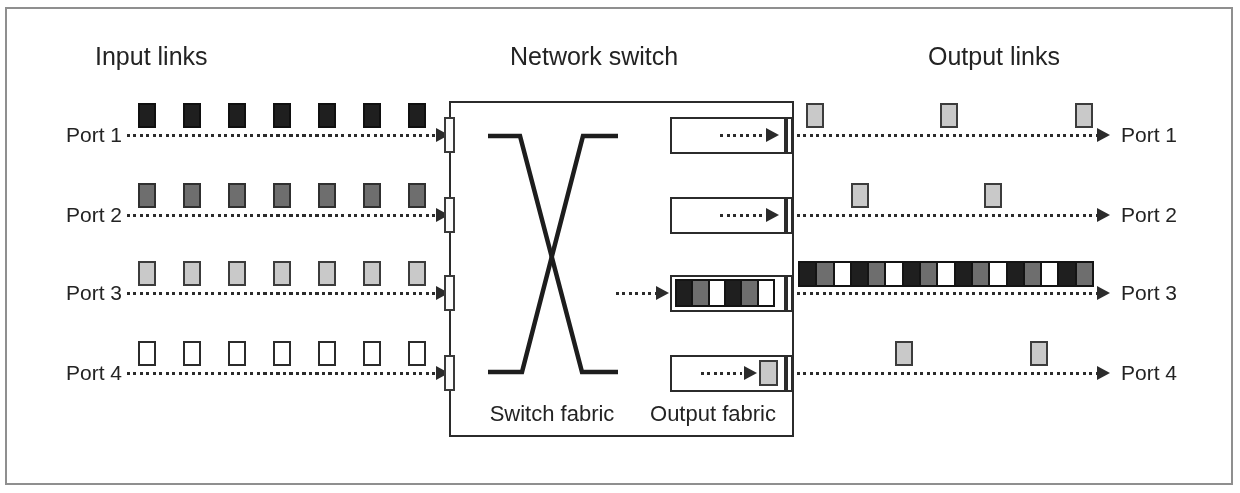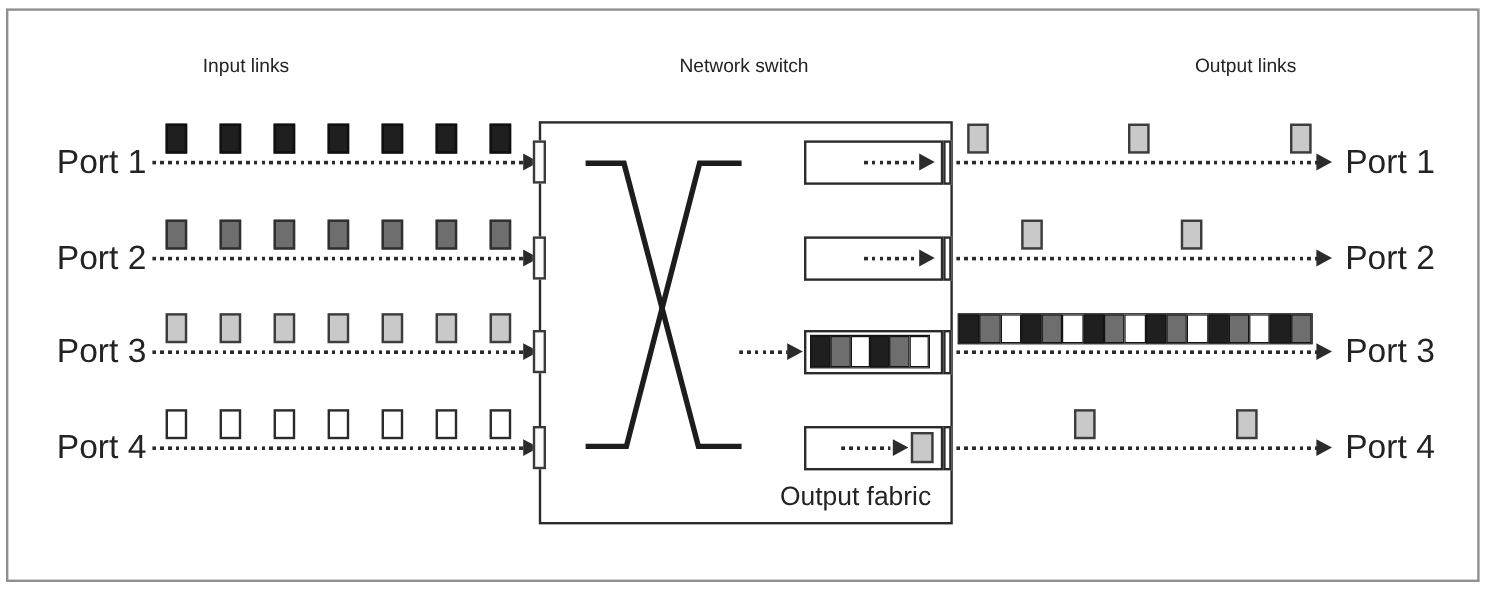--- a/index.html
+++ b/index.html
@@ -6,24 +6,24 @@
   .canvas {
     position:relative; width:1240px; height:493px; background:#ffffff;
     font-family:"Liberation Sans", sans-serif; color:#232323; overflow:hidden;
   }
   .frame {
     position:absolute; left:5px; top:7px; width:1228px; height:478px;
     border:2px solid #8f8f8f; box-sizing:border-box;
   }
   .title {
     position:absolute; top:41px; width:220px; height:30px; line-height:30px;
-    font-size:16px; text-align:center; white-space:nowrap;
+    font-size:25px; text-align:left; white-space:nowrap;
   }
   .port-label {
-    position:absolute; height:28px; line-height:28px; font-size:28px; white-space:nowrap;
+    position:absolute; height:28px; line-height:28px; font-size:21px; white-space:nowrap;
   }
   .dotline {
     position:absolute; height:3px;
     background-image:repeating-linear-gradient(to right,#2b2b2b 0 3px,transparent 3px 6.5px);
   }
   .arrowhead {
     position:absolute; width:0; height:0;
     border-top:7px solid transparent; border-bottom:7px solid transparent;
     border-left:13px solid #2b2b2b;
   }
@@ -64,20 +64,21 @@
   <div class="title" style="left:510px;">Network switch</div>
   <div class="title" style="left:928px;">Output links</div>
 
   <div class="switch-box"></div>
 
   <svg class="fabric-svg" width="1240" height="493" viewBox="0 0 1240 493">
     <path d="M488 136 H520 L582 372 H618" fill="none" stroke="#1d1d1d" stroke-width="4.5"></path>
     <path d="M618 136 H583 L522 372 H488" fill="none" stroke="#1d1d1d" stroke-width="4.5"></path>
   </svg>
 
+  <div class="box-label" style="left:442px;">Switch fabric</div>
   <div class="box-label" style="left:603px;">Output fabric</div>
 
   <div id="rows-layer">
       <div class="port-label" style="left: 28px; width: 94px; top: 121px; text-align: right;">Port 1</div>
       <div class="dotline" style="left: 127px; top: 134px; width: 311px;"></div>
       <div class="arrowhead" style="left: 436px; top: 128px;"></div>
       <div class="packet" style="left: 138px; top: 103px; width: 18px; height: 25px; background: rgb(31, 31, 31); border-color: rgb(16, 16, 16);"></div>
       <div class="packet" style="left: 183px; top: 103px; width: 18px; height: 25px; background: rgb(31, 31, 31); border-color: rgb(16, 16, 16);"></div>
       <div class="packet" style="left: 228px; top: 103px; width: 18px; height: 25px; background: rgb(31, 31, 31); border-color: rgb(16, 16, 16);"></div>
       <div class="packet" style="left: 273px; top: 103px; width: 18px; height: 25px; background: rgb(31, 31, 31); border-color: rgb(16, 16, 16);"></div>

